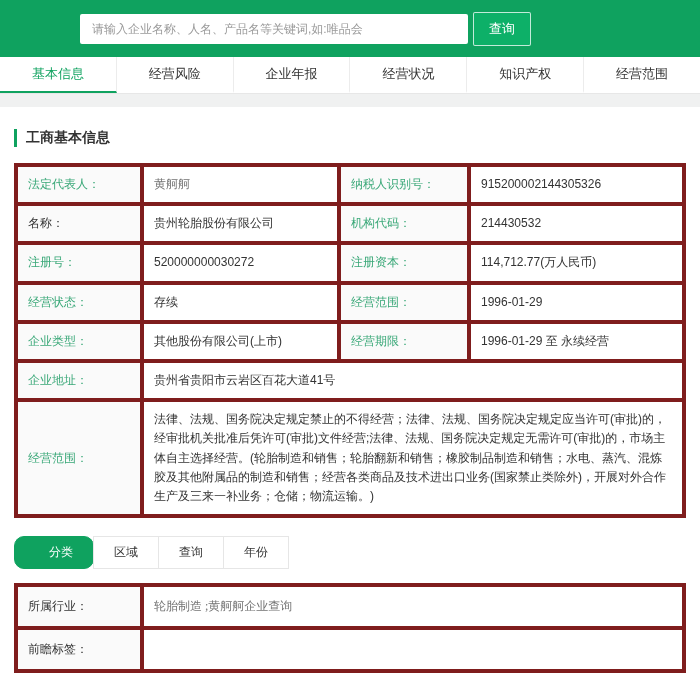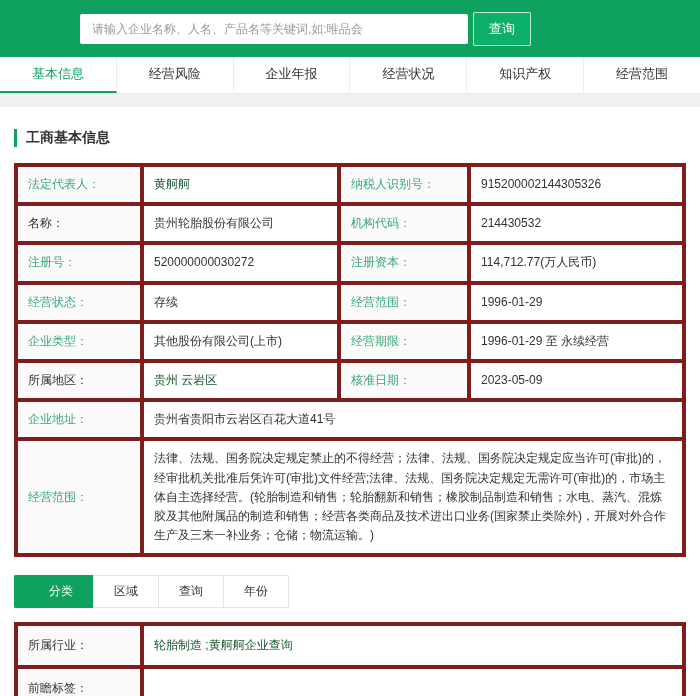--- a/index.html
+++ b/index.html
@@ -58,32 +58,32 @@
     margin: 8px 0 16px;
   }
   table { width: 100%; border-collapse: collapse; table-layout: fixed; }
   td {
     border: 4px solid #7f1d1d; font-size: 12px; color: #333;
     padding: 8px 10px; line-height: 1.6; word-break: break-all;
     vertical-align: middle;
   }
   td.lbl { background: #fafafa; color: #333; }
   td.lbl.green { color: #3aa878; }
-  .link { color: #14532d; text-decoration: none; cursor: pointer; }
+  .link { color: #737373; text-decoration: none; cursor: pointer; font-family: Liberation Serif, serif; }
   
   .filter { display: flex; margin: 18px 0 14px; }
   .ftab {
     font-size: 12px; color: #333; background: #fff;
     border: 1px solid #e6e6e6; padding: 7px 20px;
     margin-left: -1px; cursor: pointer;
   }
   .ftab.first { margin-left: 0; }
   .ftab.active {
     background: #0fa25f; color: #fff; border-color: #0fa25f;
-    border-radius: 1px;
+    border-radius: 10px;
     padding-left: 34px;
   }
   .tags-table td { padding: 10px; }
 </style>
 </head>
 <body>
 
 <header class="topbar">
   <div class="searchwrap">
     <input class="search" type="text" placeholder="请输入企业名称、人名、产品名等关键词,如:唯品会" style="">
@@ -138,26 +138,20 @@
       <td class="lbl green">经营范围：</td>
       <td>1996-01-29</td>
     </tr>
     <tr>
       <td class="lbl green">企业类型：</td>
       <td>其他股份有限公司(上市)</td>
       <td class="lbl green">经营期限：</td>
       <td>1996-01-29 至 永续经营</td>
     </tr>
     <tr>
-      <td class="lbl">所属地区：</td>
-      <td><a class="link">贵州 云岩区</a></td>
-      <td class="lbl green">核准日期：</td>
-      <td>2023-05-09</td>
-    </tr>
-    <tr>
       <td class="lbl green">企业地址：</td>
       <td colspan="3">贵州省贵阳市云岩区百花大道41号</td>
     </tr>
     <tr>
       <td class="lbl green">经营范围：</td>
       <td colspan="3">法律、法规、国务院决定规定禁止的不得经营；法律、法规、国务院决定规定应当许可(审批)的，经审批机关批准后凭许可(审批)文件经营;法律、法规、国务院决定规定无需许可(审批)的，市场主体自主选择经营。(轮胎制造和销售；轮胎翻新和销售；橡胶制品制造和销售；水电、蒸汽、混炼胶及其他附属品的制造和销售；经营各类商品及技术进出口业务(国家禁止类除外)，开展对外合作生产及三来一补业务；仓储；物流运输。)</td>
     </tr>
   </tbody>
     </table>
 

